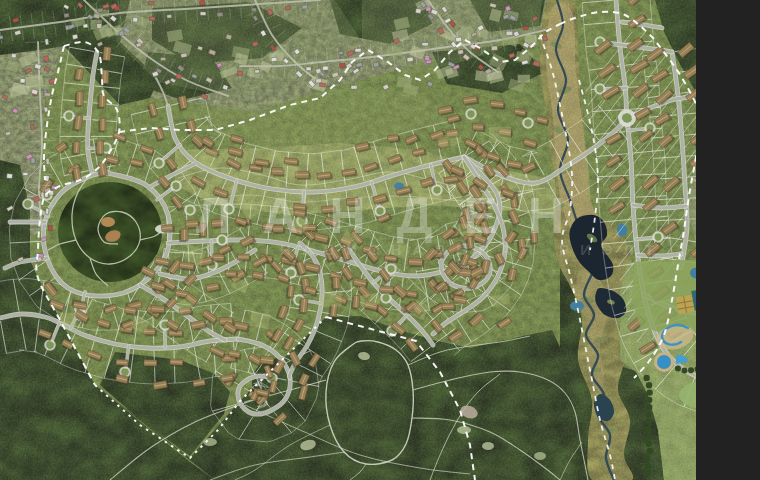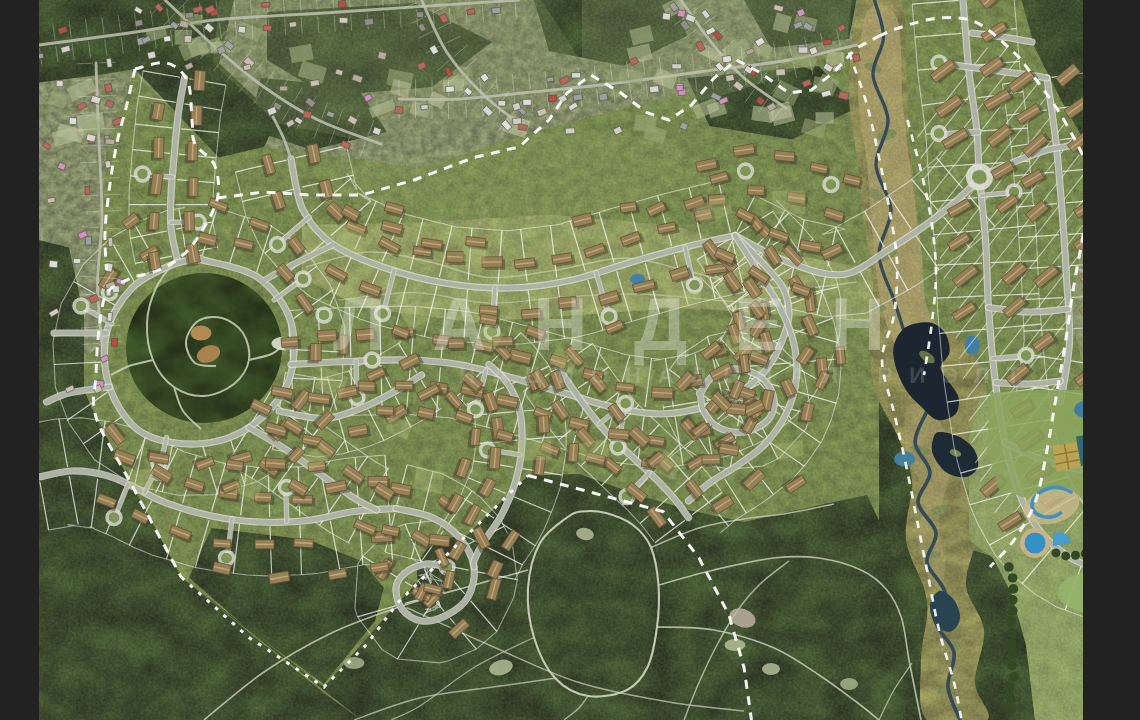--- a/index.html
+++ b/index.html
@@ -1,14 +1,14 @@
 <!DOCTYPE html>
 <html><head><meta charset="utf-8"><style>
 html,body{margin:0;padding:0;background:#222;}
-#map{width:696px;height:480px;overflow:hidden;position:relative;font-family:"Liberation Sans",sans-serif;padding-left:26px;}
+#map{width:696px;height:480px;overflow:hidden;position:relative;font-family:"Liberation Sans",sans-serif;}
 </style></head><body>
 <div id="map">
 <svg width="760" height="480" viewBox="0 0 760 480">
 <defs>
 <filter id="fForest" x="0%" y="0%" width="100%" height="100%" color-interpolation-filters="sRGB">
           <feTurbulence type="fractalNoise" baseFrequency="0.04 0.05" numOctaves="5" seed="11"></feTurbulence>
           <feColorMatrix type="matrix" values="0.1925 0 0 0 0.0787 0.2750 0 0 0 0.1125 0.1155 0 0 0 0.0472  0 0 0 0 1"></feColorMatrix>
         </filter>
         <filter id="fDev" x="0%" y="0%" width="100%" height="100%" color-interpolation-filters="sRGB">
           <feTurbulence type="fractalNoise" baseFrequency="0.14 0.16" numOctaves="3" seed="7"></feTurbulence>

